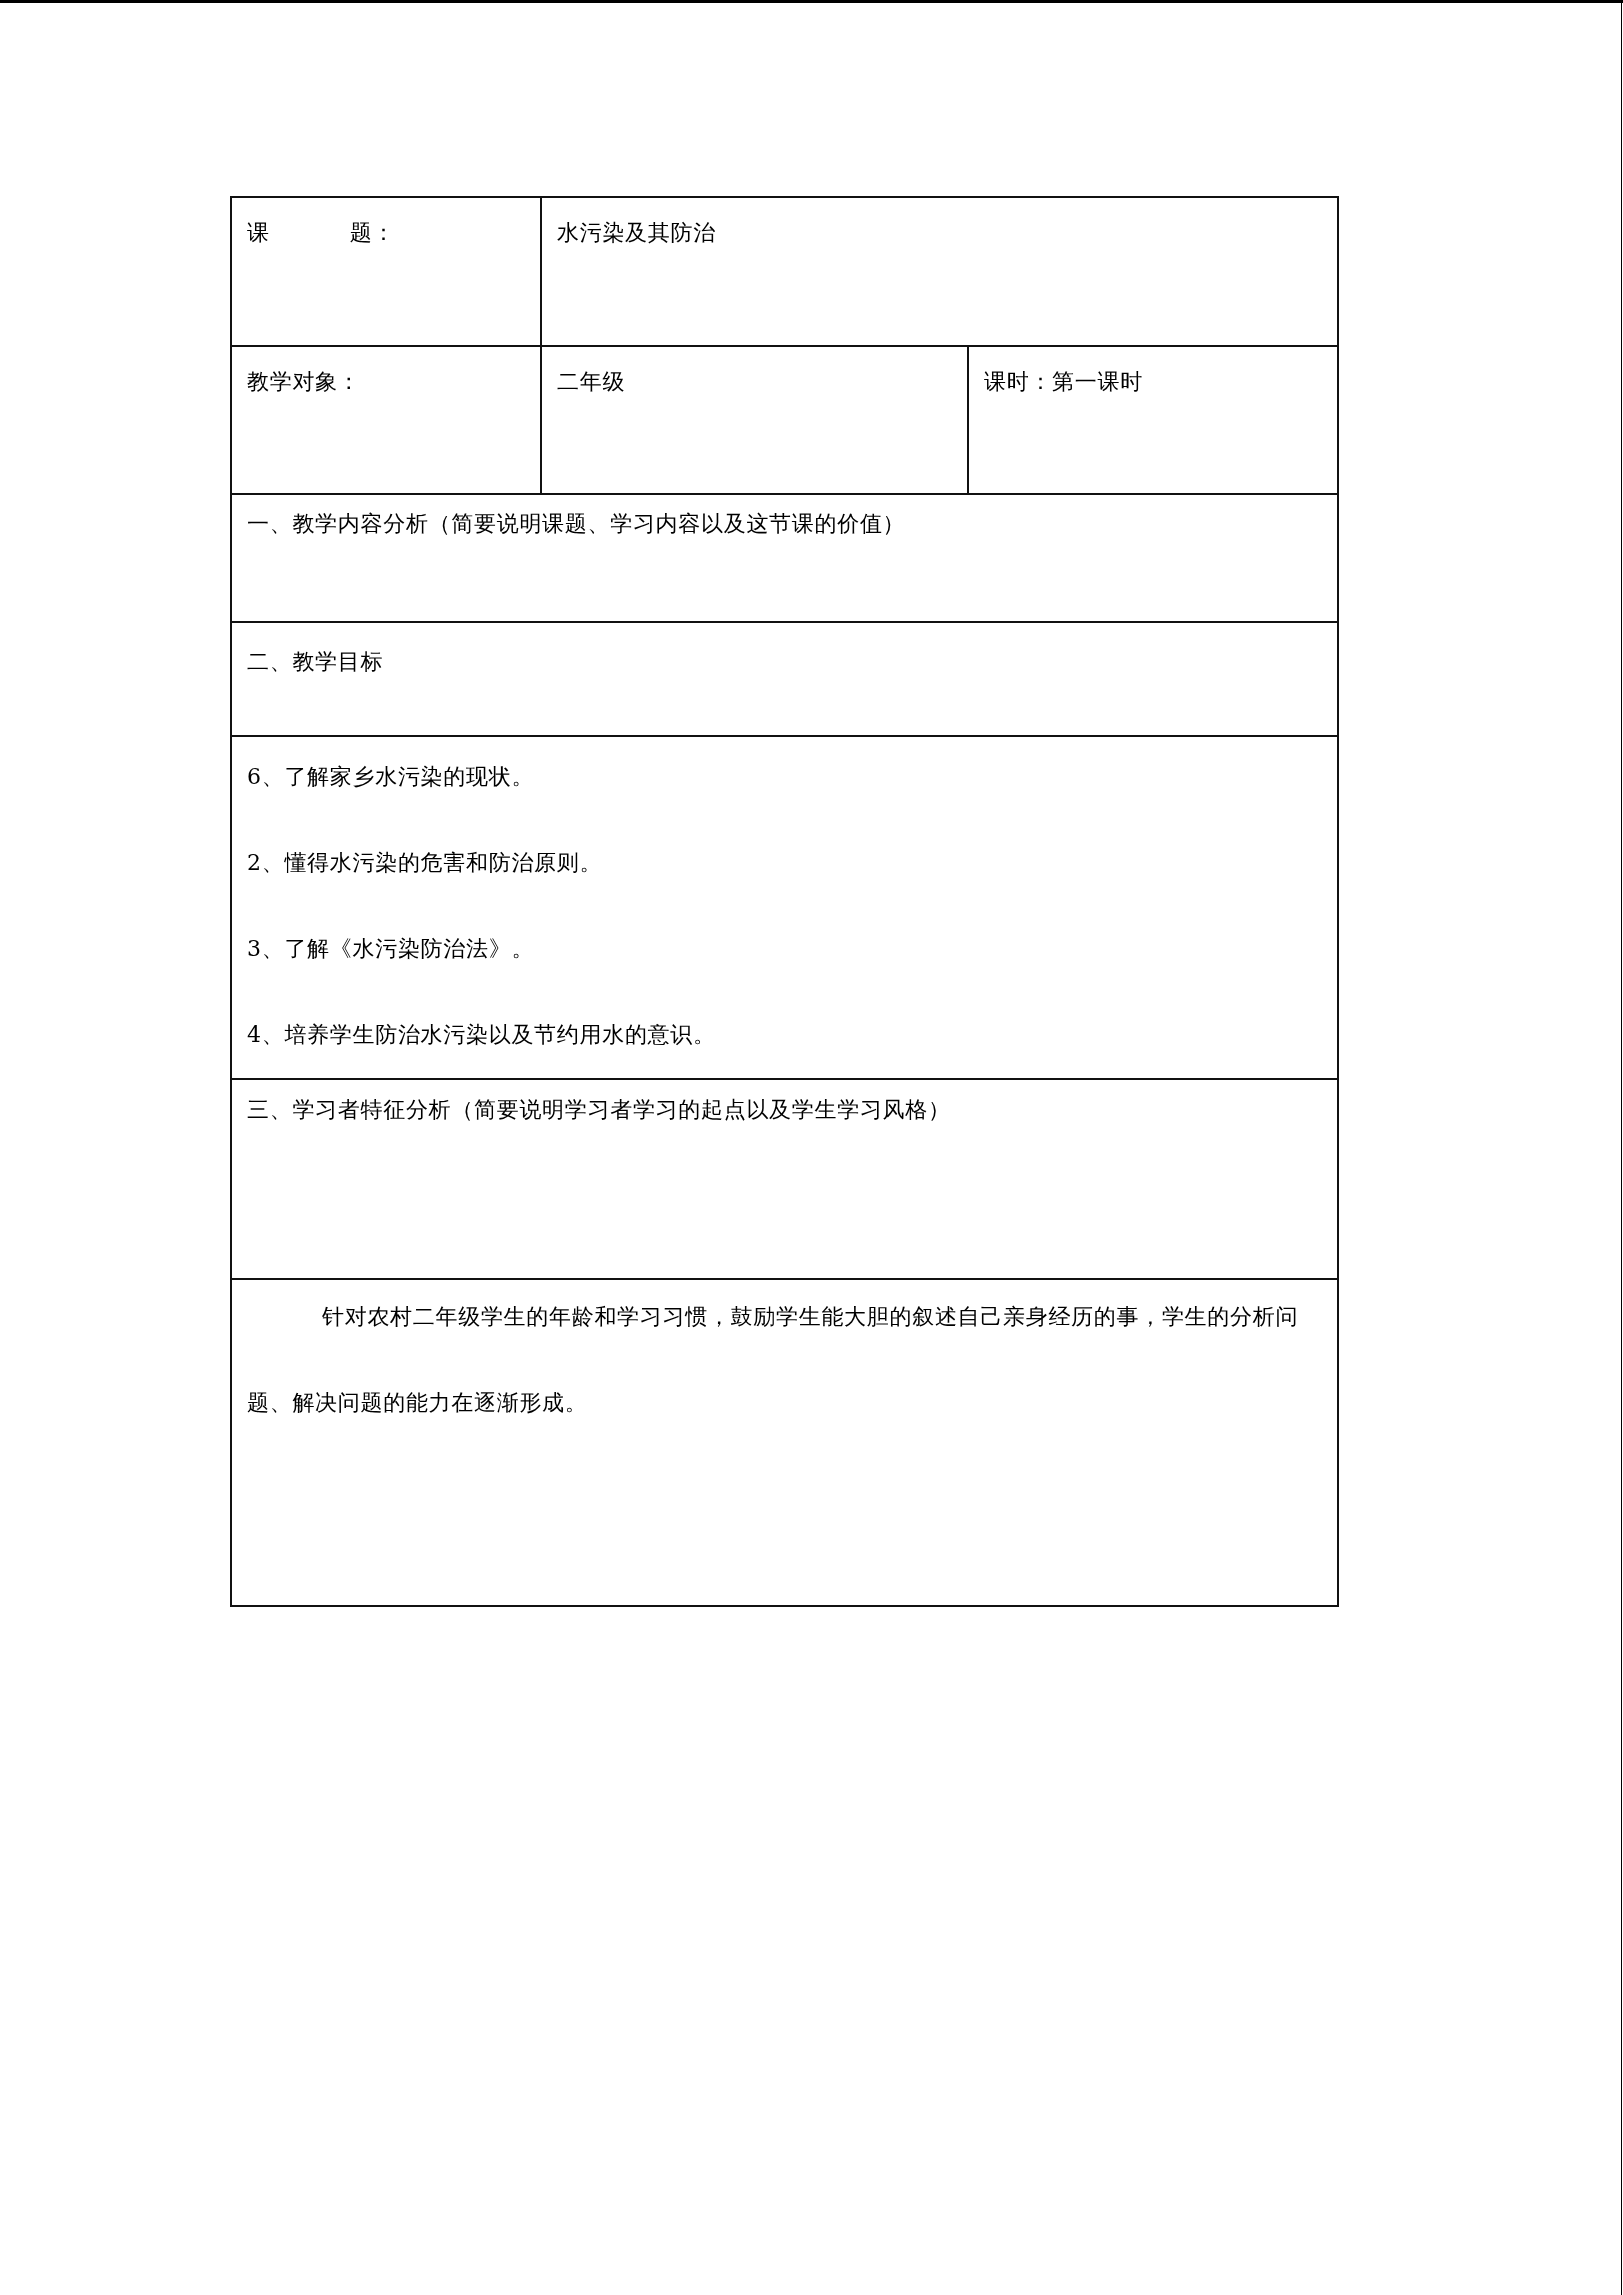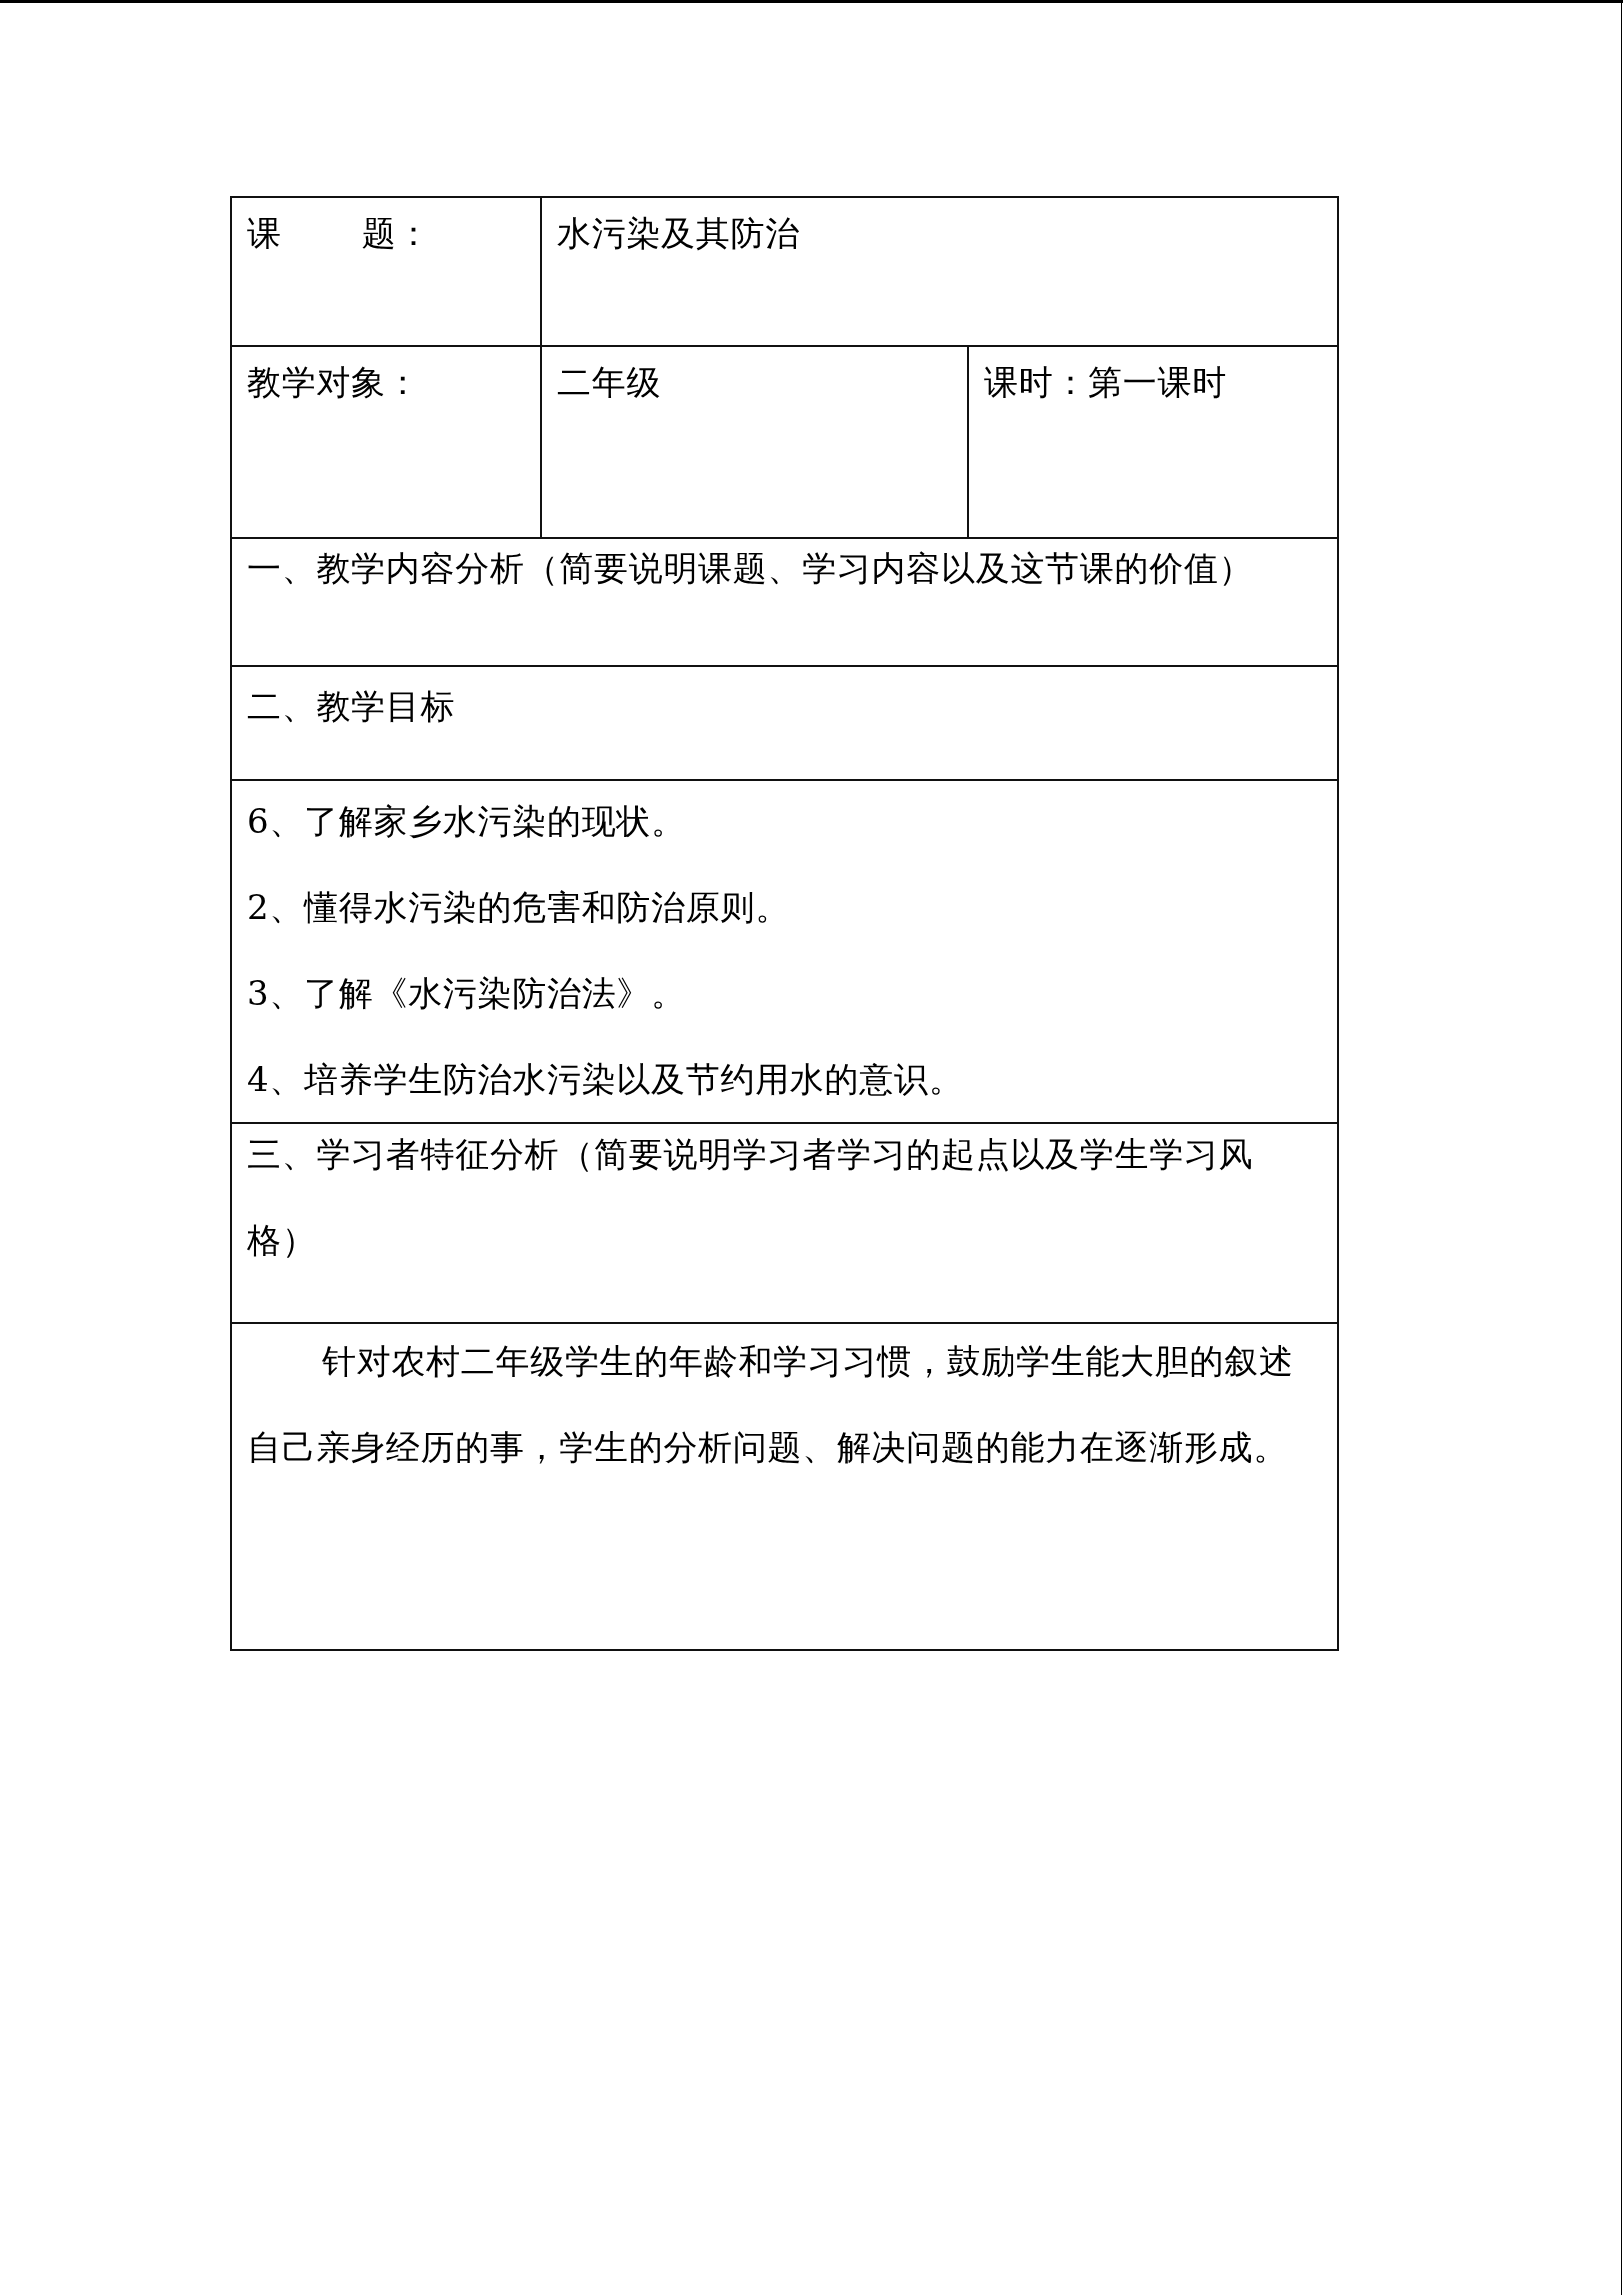--- a/index.html
+++ b/index.html
@@ -32,21 +32,21 @@
       left: 230px;
       top: 196px;
       width: 1106px;
       border-collapse: collapse;
       table-layout: fixed;
     }
     .plan-table td {
       border: 2px solid #111;
       vertical-align: top;
       padding: 0 15px;
-      font-size: 34px;
+      font-size: 22px;
       line-height: 34px;
     }
     .cell-text {
       display: block;
       padding-top: 18.4px;
       letter-spacing: 0.7px;
     }
     .spaced-label .gap {
       display: inline-block;
       width: 80px;
@@ -93,21 +93,21 @@
   <tbody>
       <tr style="height:149px">
     <td>
       <span class="cell-text spaced-label"><span>课</span><span class="gap"></span><span>题：</span></span>
     </td>
     <td colspan="2">
       <span class="cell-text">水污染及其防治</span>
     </td>
   </tr>
 
-  <tr style="height:192px">
+  <tr style="height:148px">
     <td>
       <span class="cell-text">教学对象：</span>
     </td>
     <td>
       <span class="cell-text">二年级</span>
     </td>
     <td>
       <span class="cell-text">课时：第一课时</span>
     </td>
   </tr>

